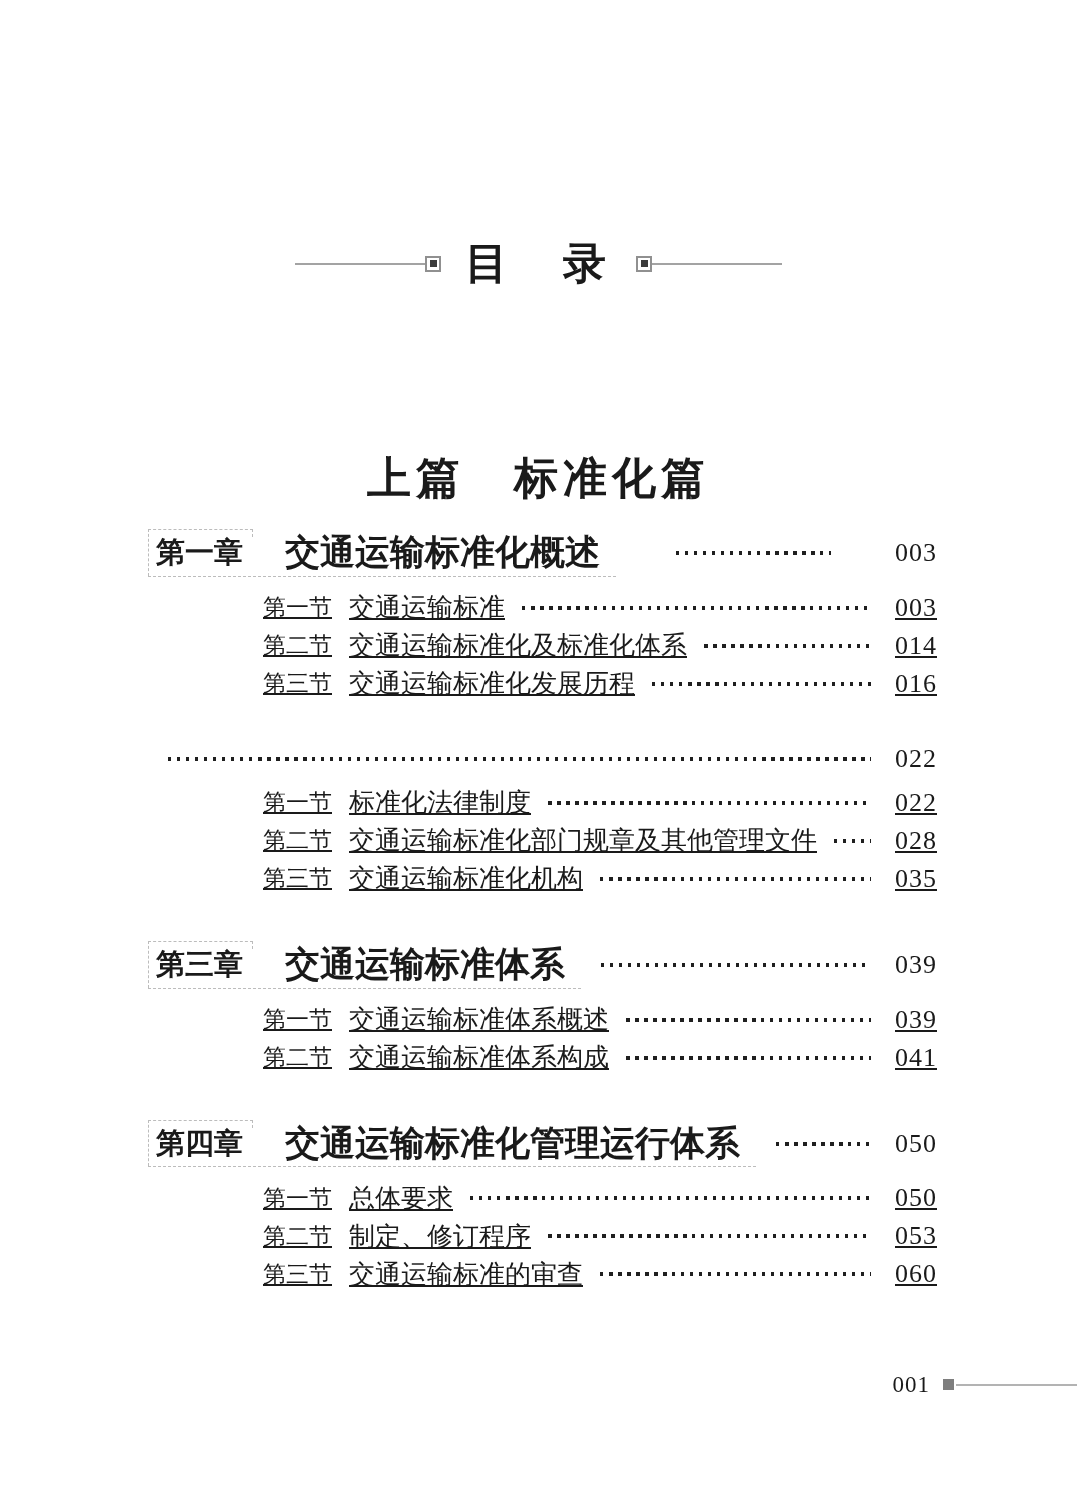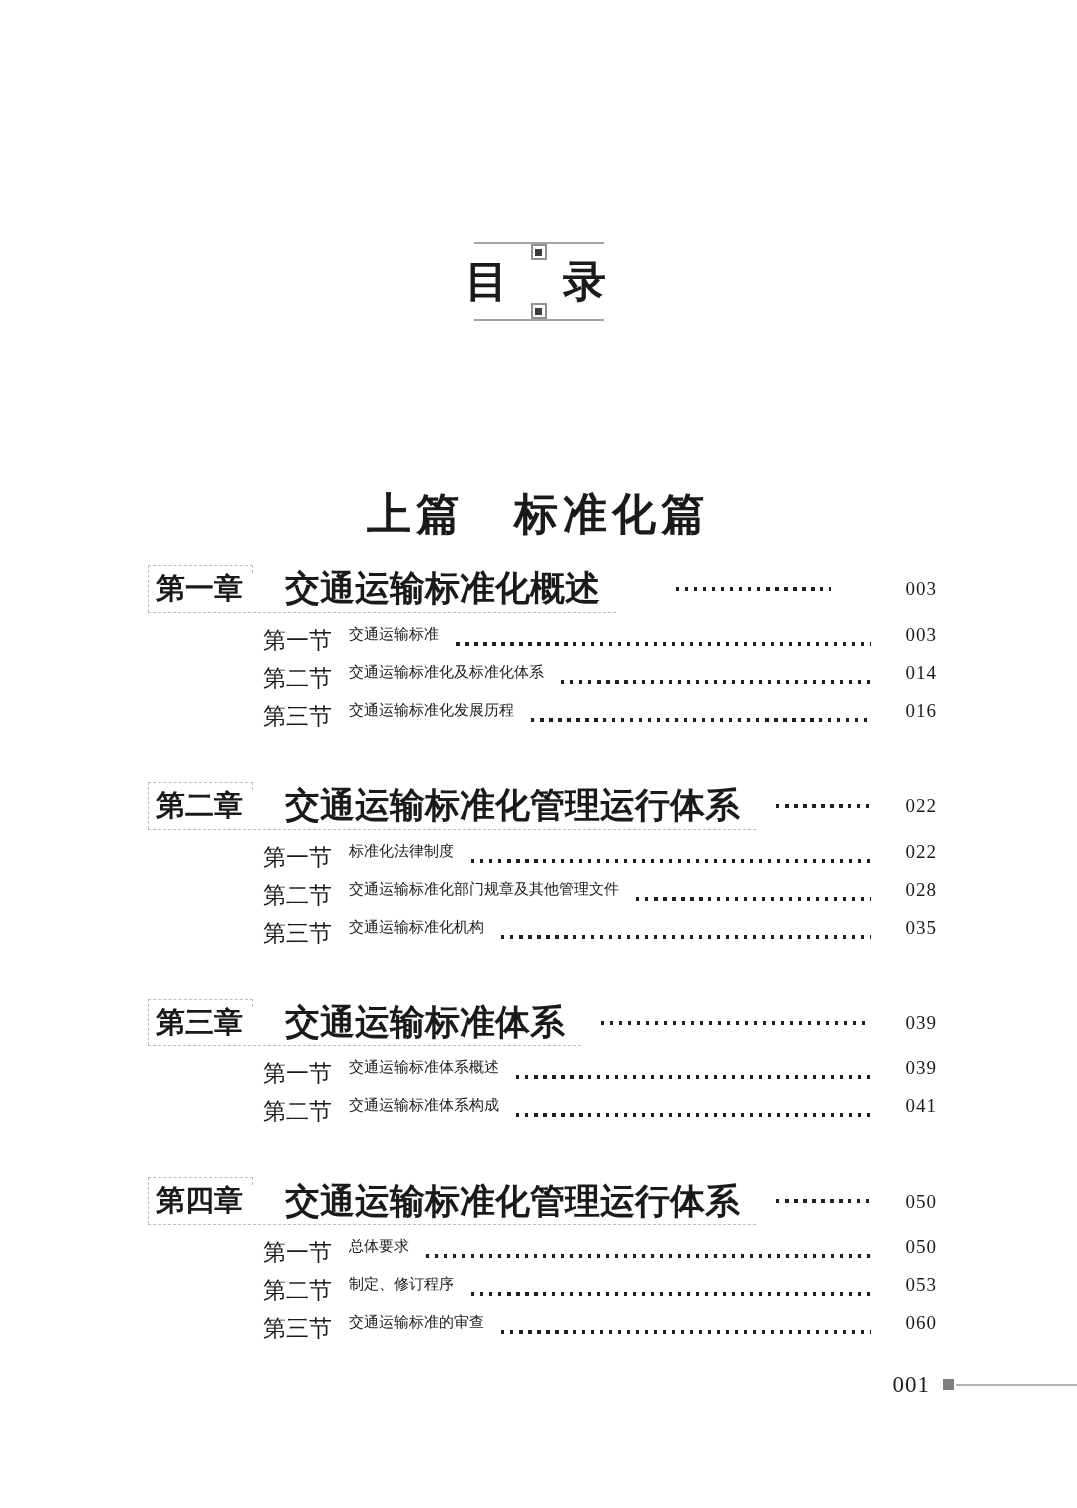--- a/index.html
+++ b/index.html
@@ -13,21 +13,20 @@
     color: #1a1a1a;
     overflow: hidden;
   }
 
   
   .title-row {
     display: flex;
     align-items: center;
     justify-content: center;
     padding-top: 242px;
-    flex-direction: column;
   }
   .title-rule { width: 130px; height: 2px; background: #a3a3a3; }
   .ornament {
     width: 12px; height: 12px;
     border: 2px solid #909090;
     background: #ffffff;
     display: flex; align-items: center; justify-content: center;
   }
   .ornament .inner { width: 7px; height: 7px; background: #3b3b3b; }
   .main-title {
@@ -96,31 +95,31 @@
   .leader {
     flex: 1;
     height: 4px;
     align-self: center;
     margin: 0 14px 0 20px;
     background: repeating-linear-gradient(to right, #1f1f1f 0 3.5px, transparent 3.5px 9px);
   }
   .page-num {
     width: 52px;
     text-align: right;
-    font-size: 19px;
+    font-size: 26px;
     line-height: 1;
     white-space: nowrap;
     letter-spacing: 1px;
   }
 
   
   .sections { margin-top: 12px; padding-left: 115px; }
-  .section-row { display: flex; align-items: flex-start; height: 38px; }
+  .section-row { display: flex; align-items: center; height: 38px; text-decoration: underline; }
   .section-label { font-size: 23px; margin-right: 17px; white-space: nowrap; }
-  .section-title { font-size: 15px; white-space: nowrap; }
+  .section-title { font-size: 26px; white-space: nowrap; }
   .section-row .leader { margin: 0 14px 0 17px; }
 
   
   .footer {
     position: absolute;
     top: 1373px;
     left: 9px;
     right: 0;
     display: flex;
     align-items: center;
@@ -174,24 +173,20 @@
       </div>
       <div class="section-row">
         <span class="section-label">第三节</span>
         <span class="section-title">交通运输标准化发展历程</span>
         <div class="leader"></div>
         <span class="page-num">016</span>
       </div>
     </div>
 
     <div class="chapter-row gap">
-      <div class="chapter-heading">
-        <span class="chapter-label">第二章</span>
-        <span class="chapter-title">交通运输标准化管理运行体系</span>
-      </div>
       <div class="leader"></div>
       <span class="page-num">022</span>
     </div>
     <div class="sections">
       <div class="section-row">
         <span class="section-label">第一节</span>
         <span class="section-title">标准化法律制度</span>
         <div class="leader"></div>
         <span class="page-num">022</span>
       </div>

